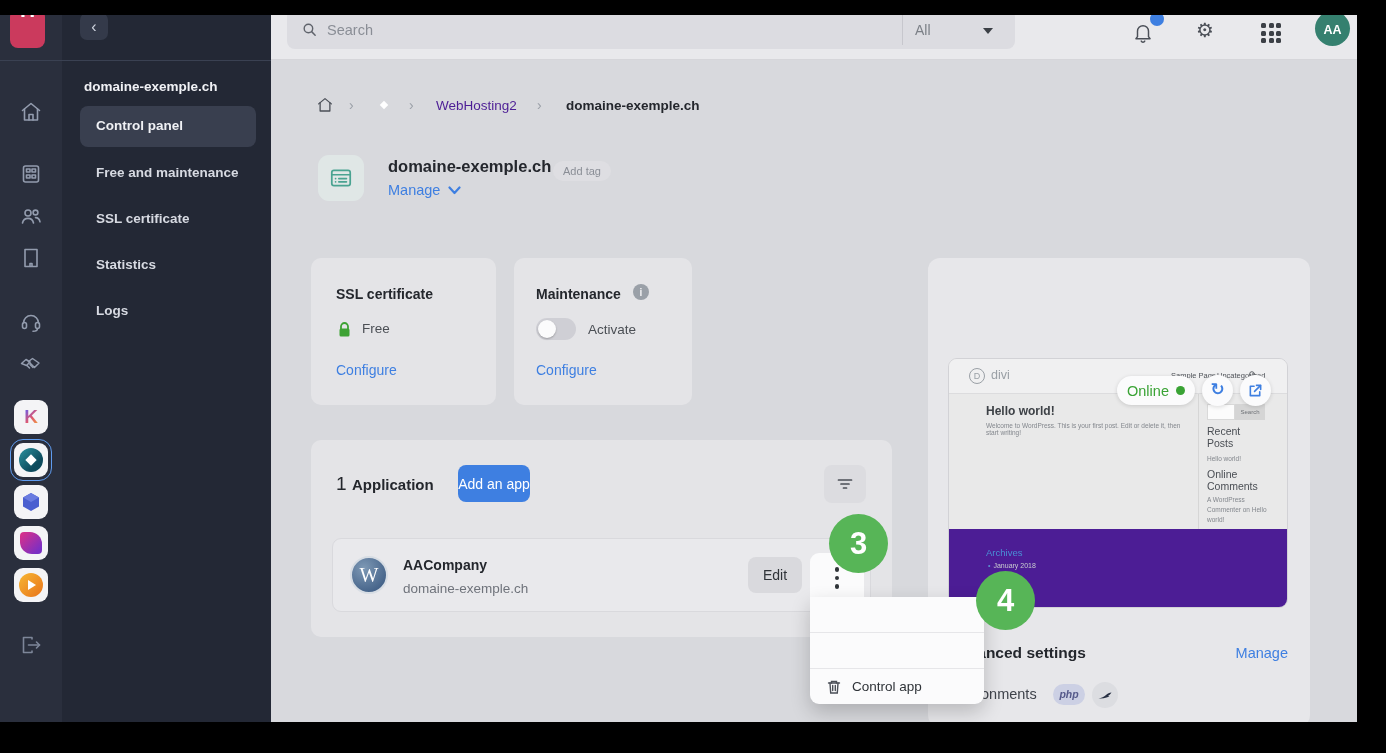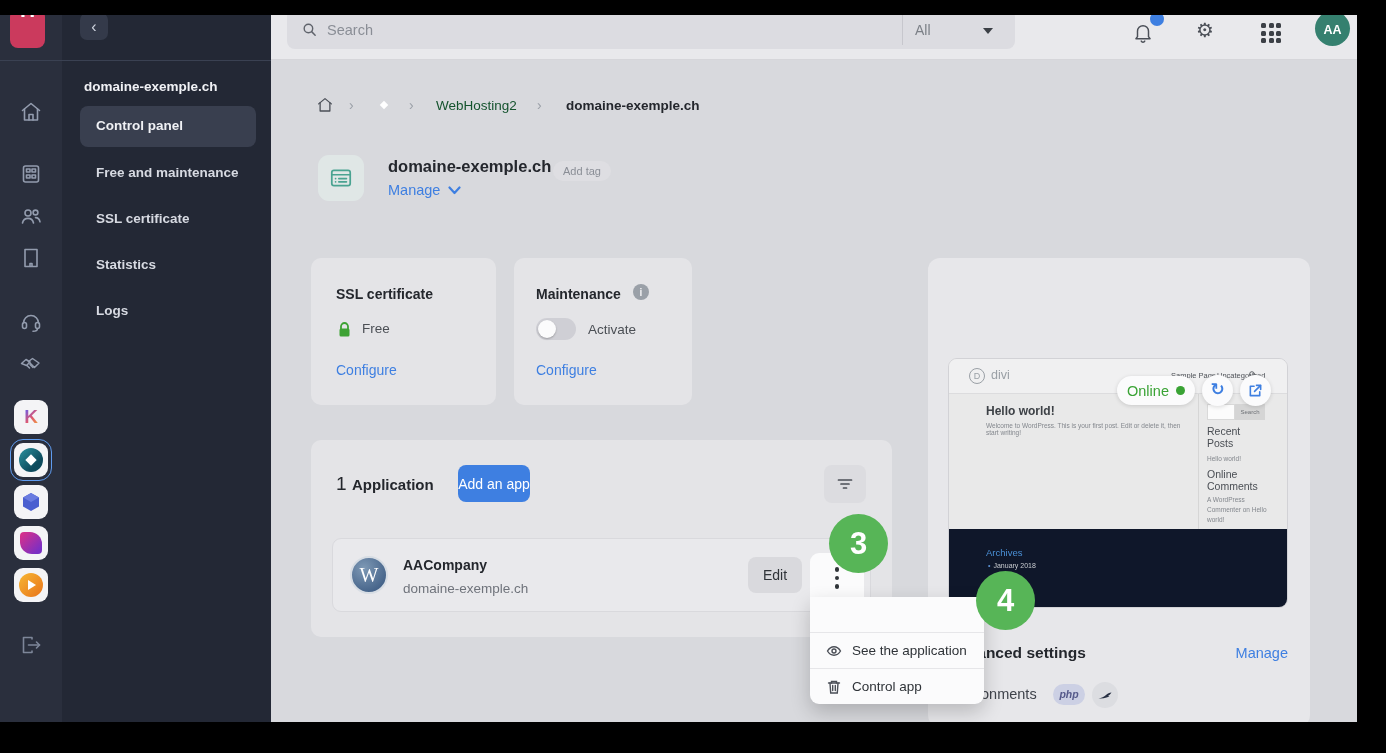--- a/index.html
+++ b/index.html
@@ -44,21 +44,21 @@
   .top-icon { top:7px; width:22px; height:22px; color:#4b4f57; }
   .top-icon svg { width:22px; height:22px; display:block; }
   .gear-glyph { font-size:20px; line-height:22px; }
   .notif-dot { left:1150px; top:-3px; width:14px; height:14px; border-radius:50%; background:#3e7fe1; z-index:2; }
   .dots-grid { display:grid; grid-template-columns:repeat(3,5px); grid-gap:2.5px; padding-top:1px;}
   .dots-grid i { width:5px; height:5px; border-radius:1.5px; background:#3c4046; }
   .avatar { left:1315px; top:-4px; width:35px; height:35px; border-radius:50%; background:#35806f; color:#fff; font-size:12.5px; font-weight:bold; display:flex; align-items:center; justify-content:center; padding-top:3px;}
 
   
   .crumb-sep { color:#9ba0a8; font-size:14px; top:82px; }
-  .crumb-text { top:83px; font-size:13.5px; color:#14532d; }
+  .crumb-text { top:83px; font-size:13.5px; color:#4c1d95; }
   .crumb-home { left:316px; top:81px; color:#4b4f57; }
   .crumb-home svg { width:18px; height:18px; }
   .crumb-orb { left:375px; top:81px; width:18px; height:18px; }
   .crumb-orb .teal-orb { width:18px; height:18px; }
   .crumb-orb .teal-orb i { left:6px; top:6px; width:6px; height:6px; }
   .head-tile { left:318px; top:140px; width:46px; height:46px; border-radius:11px; background:#e0e7e6; color:#4aa391; display:flex; align-items:center; justify-content:center; }
   .head-tile svg { width:26px; height:26px; }
   .page-title { left:388px; top:142px; font-size:16.5px; font-weight:bold; color:#24272d; }
   .addtag { left:553px; top:146px; height:20px; padding:0 10px; background:#dedee2; border-radius:10px; color:#8a8e96; font-size:11px; line-height:20px; }
   .manage-link { left:388px; top:167px; color:#3e7fe1; font-size:14.5px; display:flex; align-items:center; gap:8px; }
@@ -110,21 +110,21 @@
   .pv-nav { position:absolute; top:12px; font-size:7.5px; color:#4e5258; }
   .pv-search-glyph { position:absolute; left:299px; top:11px; color:#4e5258; }
   .pv-search-glyph svg { width:9px; height:9px; display:block; }
   .pv-title { position:absolute; left:37px; top:45px; font-size:12px; font-weight:bold; color:#3d4146; }
   .pv-para { position:absolute; left:37px; top:63px; width:195px; font-size:6.5px; color:#83878d; }
   .pv-vdiv { position:absolute; left:249px; top:35px; width:1px; height:135px; background:#d6d6d6; }
   .pv-input { position:absolute; left:258px; top:45px; width:28px; height:16px; background:#fcfcfc; border:1px solid #d9d9d9; }
   .pv-btn { position:absolute; left:286px; top:45px; width:30px; height:16px; background:#d5d5d5; color:#6f7277; font-size:6px; text-align:center; line-height:16px; }
   .pv-h2 { position:absolute; left:258px; width:62px; font-size:10.5px; color:#4a4e54; line-height:1.1; }
   .pv-small { position:absolute; left:258px; width:72px; font-size:6.5px; color:#83878d; line-height:1.5; }
-  .pv-footer { position:absolute; left:0; top:170px; width:340px; height:80px; background:#0f172a; }
+  .pv-footer { position:absolute; left:0; top:170px; width:340px; height:80px; background:#4c1d95; }
   .pv-arch { position:absolute; left:37px; top:18px; color:#4a90d6; font-size:9.5px; }
   .pv-arch-item { position:absolute; left:39px; top:33px; color:#c9ccd0; font-size:7px; }
   .pv-arch-item b { color:#5a8fd0; margin-right:3px; }
   .online-pill { left:1117px; top:361px; width:78px; height:29px; background:#fbfbfc; border-radius:15px; box-shadow:0 1px 4px rgba(0,0,0,.14); z-index:3; display:flex; align-items:center; justify-content:center; gap:7px; color:#3aa335; font-size:14.5px; }
   .online-pill i { width:9px; height:9px; border-radius:50%; background:#3aa335; }
   .round-btn { width:31px; height:31px; border-radius:50%; background:#fbfbfc; box-shadow:0 1px 4px rgba(0,0,0,.14); z-index:3; color:#3e7fe1; display:flex; align-items:center; justify-content:center; }
   .refresh-glyph { font-size:17px; font-weight:bold; line-height:1; padding-bottom:2px; }
   .round-btn svg { width:15px; height:15px; }
   .adv-title { left:948px; top:629px; font-size:15.5px; font-weight:bold; color:#24272d; z-index:2; }
   .adv-manage { left:1233px; top:630px; width:55px; text-align:right; z-index:2; font-size:14.5px; }
@@ -405,27 +405,20 @@
 
   <div class="abs dots-btn">
     <span class="vdots">
           <i></i>
           <i></i>
           <i></i>
         </span>
   </div>
   <div class="abs menu">
     <div class="menu-div" style="top:35px"></div>
-    <div class="menu-item" style="top:36px">
-      <svg viewBox="0 0 16 16" fill="none" stroke="currentColor" stroke-width="1.4">
-            <path d="M1.5 8s2.5-4.2 6.5-4.2S14.5 8 14.5 8 12 12.2 8 12.2 1.5 8 1.5 8z"></path>
-            <circle cx="8" cy="8" r="2"></circle>
-          </svg>
-      <span>See the application</span>
-    </div>
     <div class="menu-div" style="top:71px"></div>
     <div class="menu-item" style="top:72px">
       <svg viewBox="0 0 16 16" fill="none" stroke="currentColor" stroke-width="1.4" stroke-linecap="round">
             <path d="M2.5 4h11"></path>
             <path d="M5.5 4V2.5h5V4"></path>
             <path d="M4 4l.7 10h6.6L12 4"></path>
             <path d="M6.7 6.5v5M9.3 6.5v5"></path>
           </svg>
       <span>Control app</span>
     </div>

